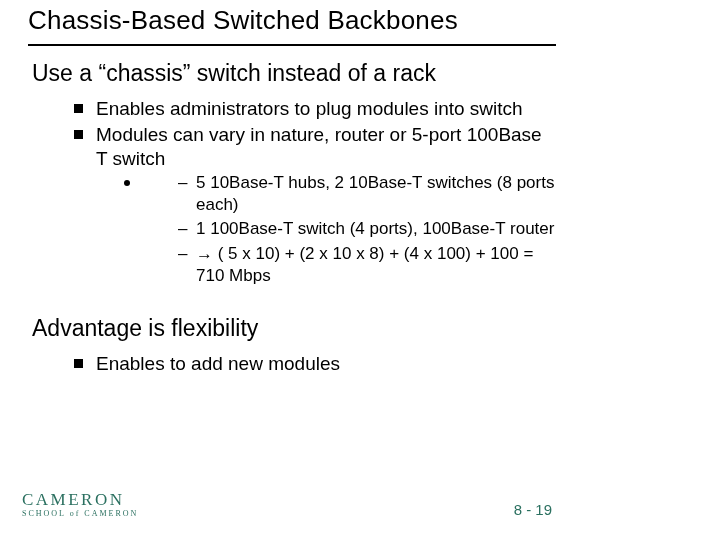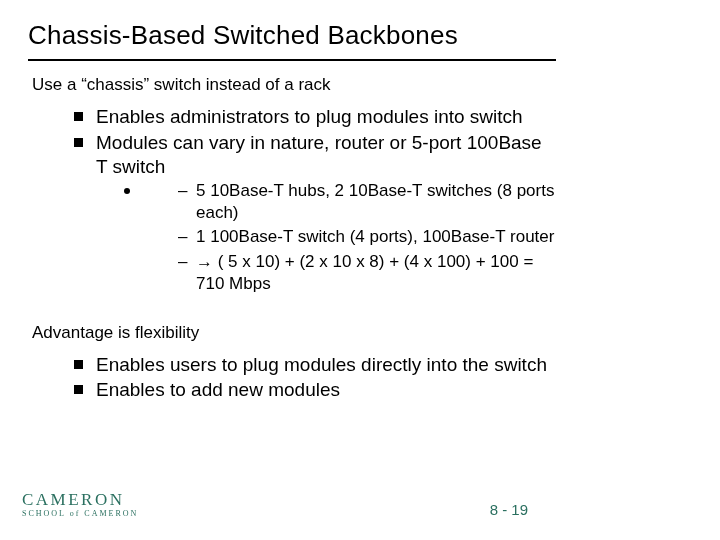--- a/index.html
+++ b/index.html
@@ -10,36 +10,36 @@
     background: #ffffff;
     font-family: Arial, Helvetica, sans-serif;
     color: #000;
     position: relative;
     overflow: hidden;
   }
   .slide {
     box-sizing: border-box;
     width: 584px;
     height: 540px;
-    padding: 20px 28px 0 28px;
+    padding: 5px 28px 0 28px;
     position: relative;
   }
   .title {
     font-size: 26px;
     font-weight: 400;
     letter-spacing: 0.2px;
     margin: 0 0 8px 0;
   }
   .rule {
     border: none;
     border-top: 2px solid #000;
     margin: 0 0 14px 0;
   }
   .section {
-    font-size: 17px;
+    font-size: 23px;
     margin: 4px 0 6px 4px;
   }
   ul.lvl1 {
     list-style: none;
     margin: 10px 0 0 0;
     padding: 0 0 0 46px;
     font-size: 19px;
   }
   ul.lvl1 > li {
     position: relative;
@@ -87,21 +87,21 @@
     line-height: 1.3;
   }
   ul.lvl3 > li::before {
     content: "–";
     position: absolute;
     left: 0; top: 0;
   }
   .gap { height: 22px; }
   .footer {
     position: absolute;
-    right: 56px;
+    right: 32px;
     bottom: 22px;
     font-size: 15px;
     color: #2b7060;
   }
   .logo {
     position: absolute;
     left: 22px;
     bottom: 22px;
     font-family: "Times New Roman", Georgia, serif;
     color: #2b7060;
@@ -143,21 +143,20 @@
           </ul>
         </li>
       </ul>
     </li>
   </ul>
 
   <div class="gap"></div>
 
   <div class="section">Advantage is flexibility</div>
   <ul class="lvl1">
-    <li>Enables users to plug modules directly into the switch</li>
     <li>Enables to add new modules</li>
   </ul>
 
   <div class="logo">
     <div class="lname">CAMERON</div>
     <div class="lsub">SCHOOL of CAMERON</div>
   </div>
 
   <div class="footer">8 - 19</div>
 </div>

